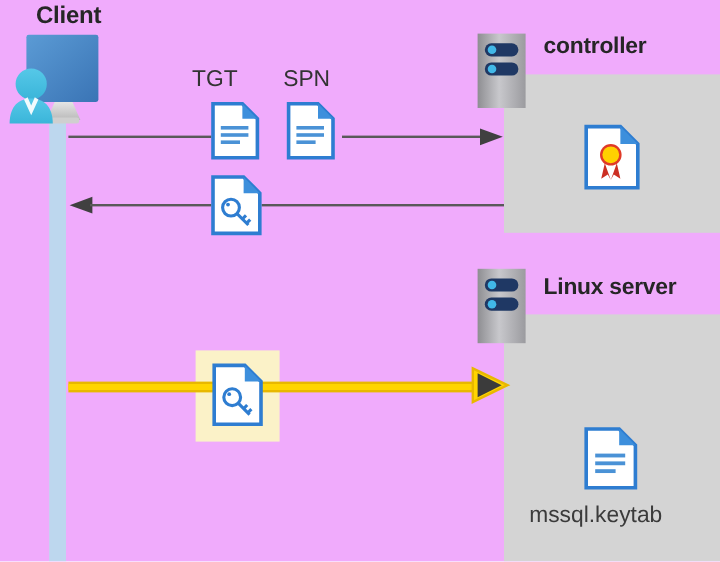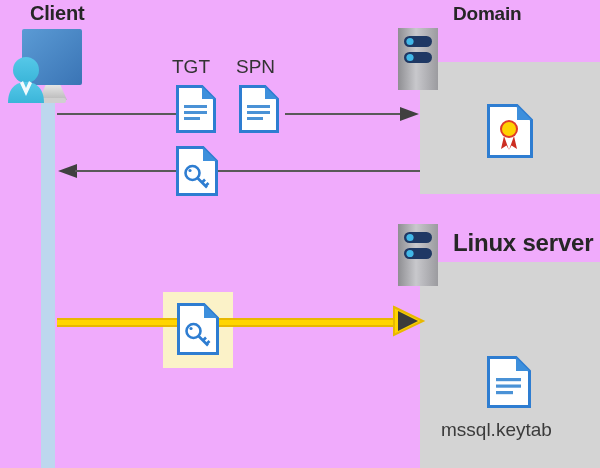--- a/index.html
+++ b/index.html
@@ -26,21 +26,21 @@
 
   
   .title {
     font-weight: bold;
     color: #262626;
     line-height: 1.15;
     letter-spacing: -0.2px;
   }
   .title-client { font-size: 20px; }
   .title-dc { font-size: 19px; }
-  .title-linux { font-size: 24px; }
+  .title-linux { font-size: 19px; }
 
   .caption {
     font-size: 19px;
     color: #333333;
   }
 
   .doclabel {
     font-size: 19px;
     color: #3b3b3b;
   }
@@ -122,21 +122,21 @@
           <stop offset="100%" stop-color="#9b9b9f"></stop>
         </linearGradient>
       </defs>
       <rect x="0" y="0" width="40" height="62" fill="url(#rackGrad1)"></rect>
       <rect x="6" y="8" width="28" height="11" rx="5.5" fill="#1f3864"></rect>
       <circle cx="12" cy="13.5" r="3.6" fill="#41b8e8"></circle>
       <rect x="6" y="24" width="28" height="11" rx="5.5" fill="#1f3864"></rect>
       <circle cx="12" cy="29.5" r="3.6" fill="#41b8e8"></circle>
     </svg>
   </div>
-  <div class="abs title title-dc" style="left:453px; top:3px;">Domain</div>
+  <div class="abs title title-dc" style="left:453px; top:28px;">controller</div>
 
   <div class="abs" style="left:487px; top:104px; width:46px; height:54px;">
     <svg width="46" height="54" viewBox="0 0 46 54">
       <path d="M1.5 1.5 H30 L44.5 16 V52.5 H1.5 Z" fill="#ffffff" stroke="#2e7dd1" stroke-width="3"></path>
       <path d="M30 1.5 L44.5 16 H30 Z" fill="#3d8fdc"></path>
       <circle cx="22" cy="25" r="9" fill="#e03a27"></circle>
       <circle cx="22" cy="25" r="7" fill="#ffd100"></circle>
       <path d="M17 32 L14 45 L19.5 41.5 L22 46 Z" fill="#cc2e22"></path>
       <path d="M27 32 L30 45 L24.5 41.5 L22 46 Z" fill="#cc2e22"></path>
     </svg>
@@ -166,21 +166,21 @@
   <div class="abs doclabel" style="left:441px; top:419px;">mssql.keytab</div>
 
   <div class="abs line-gray" style="left:57px; top:113px; width:119px;"></div>
   <div class="abs line-gray" style="left:285px; top:113px; width:119px;"></div>
   <div class="abs" style="left:400px; top:106px; width:20px; height:16px;">
     <svg width="20" height="16" viewBox="0 0 20 16">
       <path d="M0 1 L19 8 L0 15 Z" fill="#404040"></path>
     </svg>
   </div>
 
-  <div class="abs caption" style="left:172px; top:56px;">TGT</div>
+  <div class="abs caption" style="left:160px; top:56px;">TGT</div>
   <div class="abs" style="left:176px; top:85px; width:40px; height:48px;">
     <svg width="40" height="48" viewBox="0 0 40 48">
       <path d="M1.5 1.5 H26 L38.5 14 V46.5 H1.5 Z" fill="#ffffff" stroke="#2e7dd1" stroke-width="3"></path>
       <path d="M26 1.5 L38.5 14 H26 Z" fill="#3d8fdc"></path>
       <rect x="8" y="20" width="23" height="3" fill="#4a92d6"></rect>
       <rect x="8" y="26" width="23" height="3" fill="#4a92d6"></rect>
       <rect x="8" y="32" width="16" height="3" fill="#4a92d6"></rect>
     </svg>
   </div>
 

